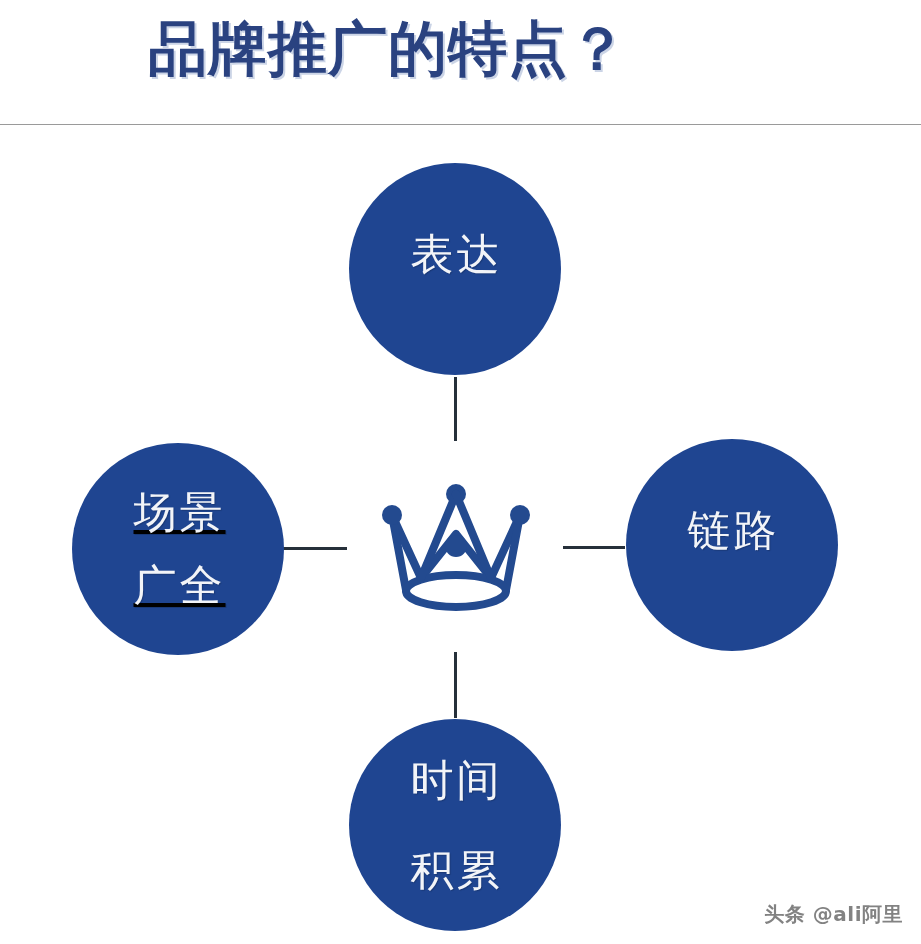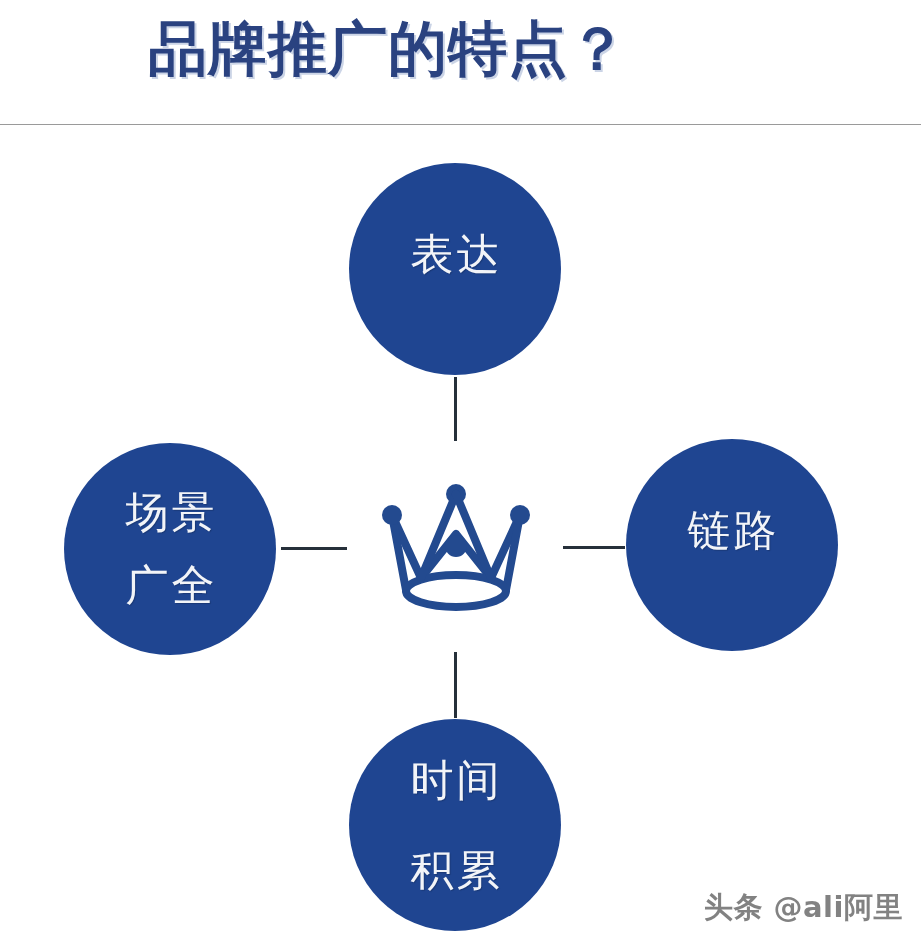--- a/index.html
+++ b/index.html
@@ -83,41 +83,41 @@
     font-size: 43px;
     line-height: 1;
     letter-spacing: 3px;
     text-indent: 3px;
     font-weight: normal;
     text-shadow: 1px 1px 1px rgba(0,0,0,0.18);
   }
   .node-line.first { margin-bottom: 30px; }
 
   #node-top    { left: 349px; top: 38px;  }
-  #node-left   { left:  64px; top: 318px; }
+  #node-left   { left:  72px; top: 318px; text-decoration: underline; }
   #node-right  { left: 626px; top: 314px; gap: 7px; }
   #node-bottom { left: 349px; top: 594px; gap: 17px; }
 
   
   #center-icon {
     position: absolute;
     left: 373px;
     top: 347px;
     width: 166px;
     height: 148px;
     z-index: 3;
   }
   #center-icon svg { display: block; width: 166px; height: 148px; }
 
   
   #watermark {
     position: absolute;
     right: 18px;
     bottom: 16px;
-    font-size: 29px;
+    font-size: 20px;
     color: #6d6d6d;
     font-weight: bold;
     letter-spacing: 0.5px;
     white-space: nowrap;
     opacity: 0.85;
   }
 </style>
 </head>
 <body>
 

